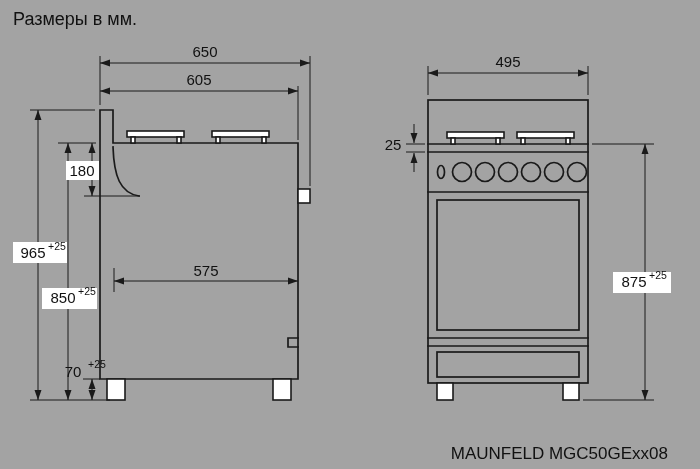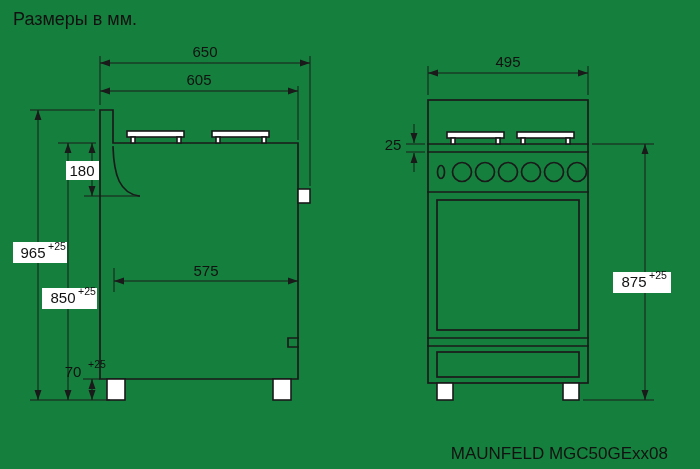--- a/index.html
+++ b/index.html
@@ -1,16 +1,16 @@
 <!DOCTYPE html>
 <html><head>
 <meta charset="utf-8">
 <style>
   html,body{margin:0;padding:0;background:#fff;}
-  .page{position:relative;width:700px;height:469px;background:#15803d;overflow:hidden;
+  .page{position:relative;width:700px;height:469px;background:#a3a3a3;overflow:hidden;
         font-family:"Liberation Sans", sans-serif;}
   svg{position:absolute;left:0;top:0;}
   .obj{stroke:#1a1a1a;stroke-width:1.7;fill:none;stroke-linecap:square;}
   .objf{stroke:#1a1a1a;stroke-width:1.6;fill:#ffffff;}
   .dim{stroke:#1a1a1a;stroke-width:1;fill:none;}
   .ext{stroke:#1a1a1a;stroke-width:1;fill:none;}
   .lbl{font-family:"Liberation Sans", sans-serif;font-size:15px;fill:#111;}
   .tol{font-family:"Liberation Sans", sans-serif;font-size:10.5px;fill:#111;}
   .ttl{font-family:"Liberation Sans", sans-serif;font-size:18px;fill:#111;}
   .mdl{font-family:"Liberation Sans", sans-serif;font-size:17px;fill:#111;}

